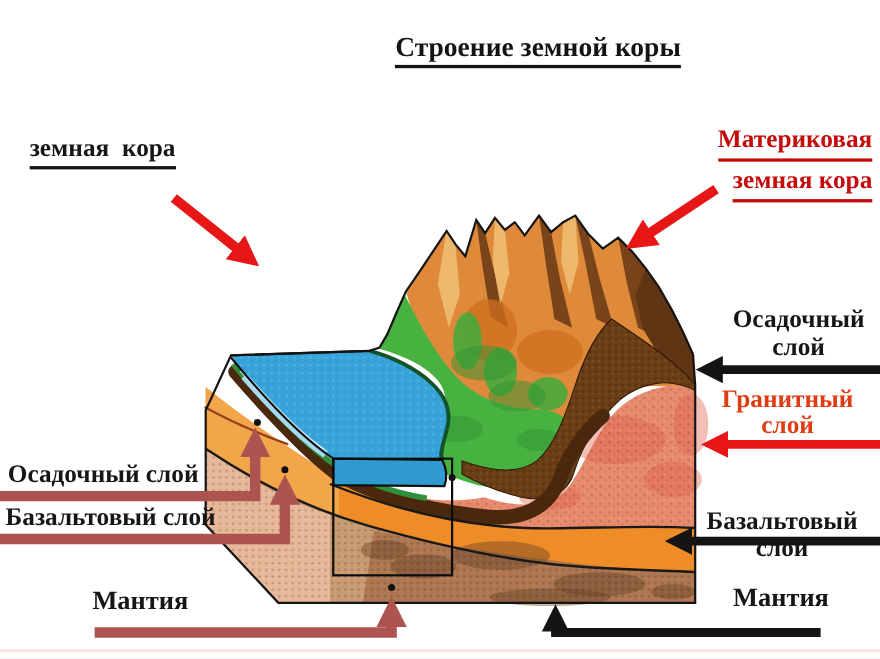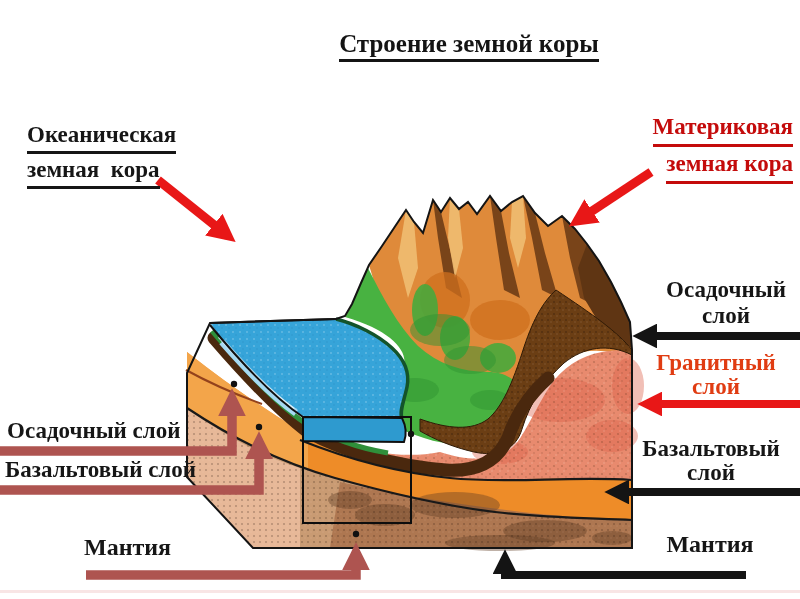--- a/index.html
+++ b/index.html
@@ -3,28 +3,28 @@
 <meta charset="utf-8">
 <style>
   html,body{margin:0;padding:0;background:#888;}
   .stage{position:relative;width:800px;height:599px;background:#ffffff;overflow:hidden;
          font-family:"Liberation Serif","DejaVu Serif",serif;}
   svg.scene{position:absolute;left:0;top:0;}
   .lbl{position:absolute;font-weight:700;color:#161616;}
   .lbl .line{display:block;}
   .u{display:inline-block;border-bottom:3px solid currentColor;padding-bottom:1px;white-space:pre;}
   .nline{white-space:pre;}
-  .title{left:319px;top:30px;width:300px;text-align:center;font-size:25px;color:var(--title_text,#141414);}
+  .title{left:319px;top:30px;width:300px;text-align:right;font-size:25px;color:var(--title_text,#141414);}
   .oceanic{left:27px;top:119px;font-size:23px;line-height:31px;}
   .continental{left:609px;top:110px;width:184px;text-align:right;font-size:23px;line-height:33px;
                color:var(--continental_label,#c40b0b);}
   .r-sed{left:640px;top:277px;width:172px;text-align:center;font-size:23px;line-height:26px;}
   .r-granite{left:630px;top:351px;width:172px;text-align:center;font-size:23px;line-height:24px;
              color:var(--granite_label,#e03c12);}
-  .r-basalt{left:622px;top:437px;width:178px;text-align:center;font-size:23px;line-height:24px;}
+  .r-basalt{left:622px;top:462px;width:178px;text-align:center;font-size:23px;line-height:24px;}
   .r-mantle{left:630px;top:531px;width:160px;text-align:center;font-size:24px;}
   .l-sed{left:7px;top:418px;font-size:23px;}
   .l-basalt{left:5px;top:457px;font-size:23px;}
   .l-mantle{left:84px;top:534px;font-size:24px;}
 </style>
 </head>
 <body>
 
 <div class="stage">
 
@@ -183,21 +183,20 @@
       <path d="M-2,490 L259,490 L259,441" stroke="#ae5450" stroke-width="9.5" marker-end="url(#mBrick)"></path>
       <path d="M86,575 L356,575 L356,552" stroke="#ae5450" stroke-width="9.5" marker-end="url(#mBrick)"></path>
     </g>
   </svg>
 
   <div class="lbl title">
     <span class="u">Строение земной коры</span>
   </div>
 
   <div class="lbl oceanic">
-    <span class="line"><span class="u">Океаническая</span></span>
     <span class="line"><span class="u">земная  кора</span></span>
   </div>
 
   <div class="lbl continental">
     <span class="line"><span class="u">Материковая</span></span>
     <span class="line"><span class="u">земная кора</span></span>
   </div>
 
   <div class="lbl r-sed">
     <span class="line nline">Осадочный</span>

